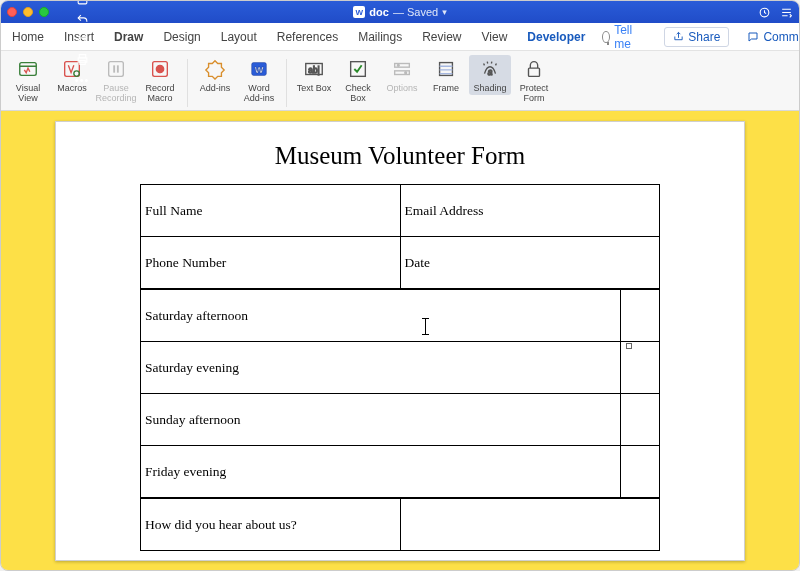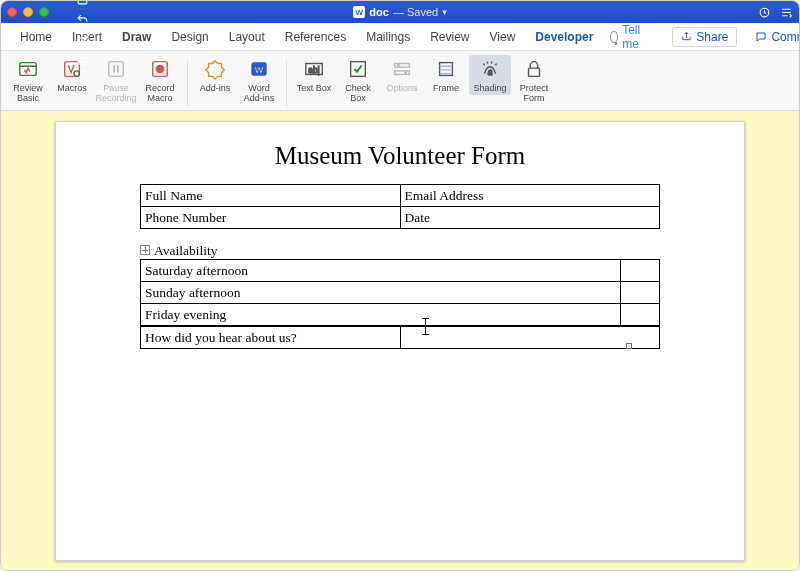--- a/index.html
+++ b/index.html
@@ -34,21 +34,21 @@
     width:24px;height:12px;border-radius:6px;background:#6b8ce8;position:relative;
   }
   .autosave-toggle::after{content:"";position:absolute;left:1px;top:1px;width:10px;height:10px;border-radius:50%;background:#fff;}
   .title-icon{width:14px;height:14px;display:flex;align-items:center;justify-content:center;color:#fff;font-size:11px;}
   .title-center{position:absolute;left:0;right:0;display:flex;justify-content:center;align-items:center;gap:4px;pointer-events:none;}
   .word-doc-icon{width:12px;height:12px;background:#fff;border-radius:2px;display:flex;align-items:center;justify-content:center;font-size:8px;font-weight:700;color:#2a5cd8;}
   .title-right{margin-left:auto;display:flex;gap:8px;}
   
   .menurow{
     height:28px;background:#fff;border-bottom:1px solid #e3e3e3;display:flex;align-items:center;
-    padding:0 16px;gap:14px;font-size:12px;color:#444;
+    padding:0 8px;gap:14px;font-size:12px;color:#444;
   }
   .menurow .tab{cursor:pointer;padding:2px 3px;}
   .menurow .tab.active{color:#185abd;font-weight:700;}
   .menurow .tab.bold{font-weight:700;}
   .menurow .spacer{flex:1;}
   .menurow .tellme{display:flex;align-items:center;gap:4px;color:#3b82f6;}
   .bulb{width:12px;height:12px;border:1px solid #888;border-radius:50%;position:relative;}
   .bulb::after{content:"";position:absolute;bottom:-3px;left:4px;width:2px;height:3px;background:#888;}
   .share-btn{border:1px solid #cfd6e4;border-radius:3px;padding:2px 8px;display:flex;align-items:center;gap:4px;color:#185abd;}
   .comments-btn{display:flex;align-items:center;gap:4px;color:#185abd;padding:2px 4px;}
@@ -57,28 +57,28 @@
     height:60px;background:#f7f7f7;border-bottom:1px solid #d8d8d8;display:flex;align-items:flex-start;
     padding:4px 6px;gap:2px;
   }
   .rbtn{display:flex;flex-direction:column;align-items:center;justify-content:flex-start;width:42px;padding:2px 0;gap:2px;color:#444;font-size:9px;line-height:10px;text-align:center;border-radius:3px;}
   .rbtn.sel{background:#d6dbe4;}
   .rbtn.dis{color:#b5b5b5;}
   .ricon{width:24px;height:24px;display:flex;align-items:center;justify-content:center;}
   .ricon svg{width:22px;height:22px;}
   .rsep{width:1px;height:48px;background:#e0e0e0;margin:4px 4px 0;}
   
-  .docarea{height:461px;background:#fef9c3;padding:10px 30px;position:relative;}
+  .docarea{height:461px;background:#fde047;padding:10px 30px;position:relative;}
   .page{
     width:690px;height:440px;background:#fff;margin:0 auto;box-shadow:0 1px 3px rgba(0,0,0,0.25);
     padding:16px 50px;border:1px solid #cfcfcf;
   }
   .formtitle{font-family:"Times New Roman",serif;font-size:25px;text-align:center;margin:4px 0 14px;}
   table.form{border-collapse:collapse;width:520px;margin:0 auto 0;font-family:"Times New Roman",serif;font-size:13.5px;color:#000;}
-  table.form td{border:1px solid #000;padding:3px 4px;height:16px;line-height:15px;}
+  table.form td{border:1px solid #000;padding:18px 4px;height:16px;line-height:15px;}
   .availhdr{
     font-family:"Times New Roman",serif;font-size:13.5px;color:#000;margin:14px 0 0 48px;position:relative;
   }
   .tableanchor{position:absolute;left:-14px;top:2px;width:10px;height:10px;border:1px solid #8a8a8a;display:flex;align-items:center;justify-content:center;}
   .tableanchor::before{content:"";position:absolute;width:6px;height:1px;background:#7a7a7a;}
   .tableanchor::after{content:"";position:absolute;width:1px;height:6px;background:#7a7a7a;}
   .ibeam{
     position:absolute;
     pointer-events:none;width:10px;height:17px;
   }
@@ -188,21 +188,21 @@
 
 <div class="ribbon">
   <div class="rbtn">
     <span class="ricon">
         <svg viewBox="0 0 24 24" fill="none" stroke="#3a7f3a" stroke-width="1.5">
           <rect x="3" y="5" width="18" height="14" rx="2"></rect>
           <path d="M3 9h18" stroke="#3a7f3a"></path>
           <path d="M8 13l2 3 2-5 2 4" stroke="#d9534f"></path>
         </svg>
       </span>
-    <span>Review Basic</span>
+    <span>Visual View</span>
   </div>
   <div class="rbtn">
     <span class="ricon">
         <svg viewBox="0 0 24 24" fill="none" stroke="#d9534f" stroke-width="1.5">
           <rect x="4" y="4" width="16" height="16" rx="2"></rect>
           <path d="M8 8l3 8 3-8"></path>
           <circle cx="17" cy="17" r="3" fill="none" stroke="#3a7f3a"></circle>
         </svg>
       </span>
     <span>Macros</span>
@@ -314,29 +314,29 @@
         <td style="width:50%;">Full Name</td>
         <td>Email Address</td>
       </tr>
       <tr>
         <td>Phone Number</td>
         <td>Date</td>
       </tr>
     </tbody>
       </table>
 
-    <div class="availhdr">
-      <span class="tableanchor"></span>
-      <span>Availability</span>
-    </div>
 
     <table class="form availtable">
       <tbody>
       <tr>
             <td>Saturday afternoon</td>
+            <td></td>
+          </tr>
+      <tr>
+            <td>Saturday evening</td>
             <td></td>
           </tr>
       <tr>
             <td>Sunday afternoon</td>
             <td></td>
           </tr>
       <tr>
             <td>Friday evening</td>
             <td></td>
           </tr>

